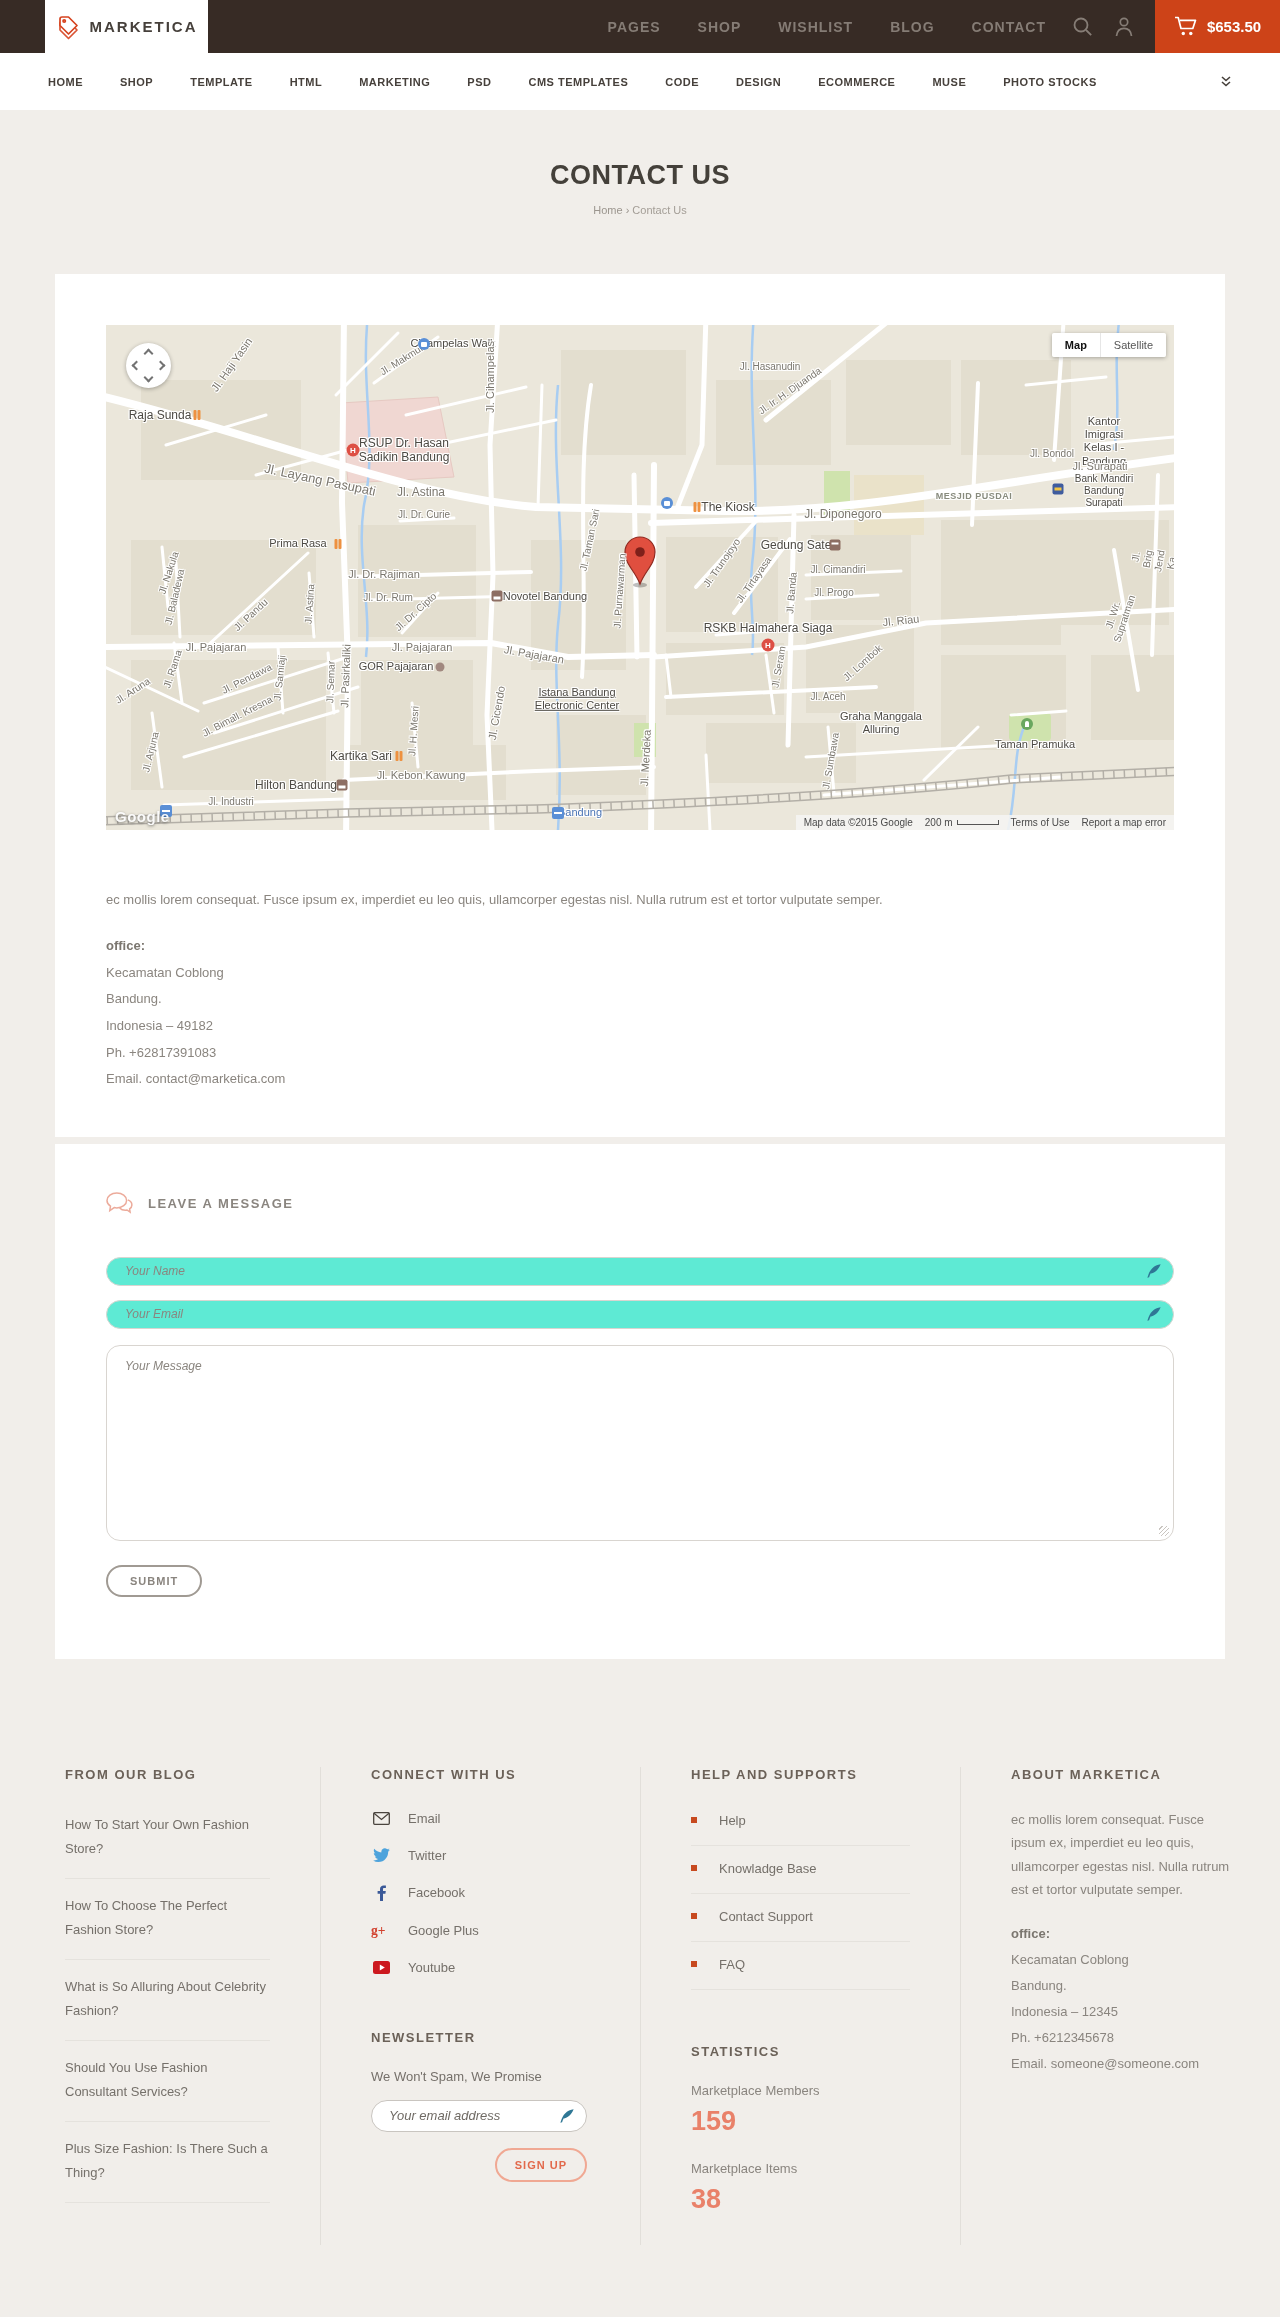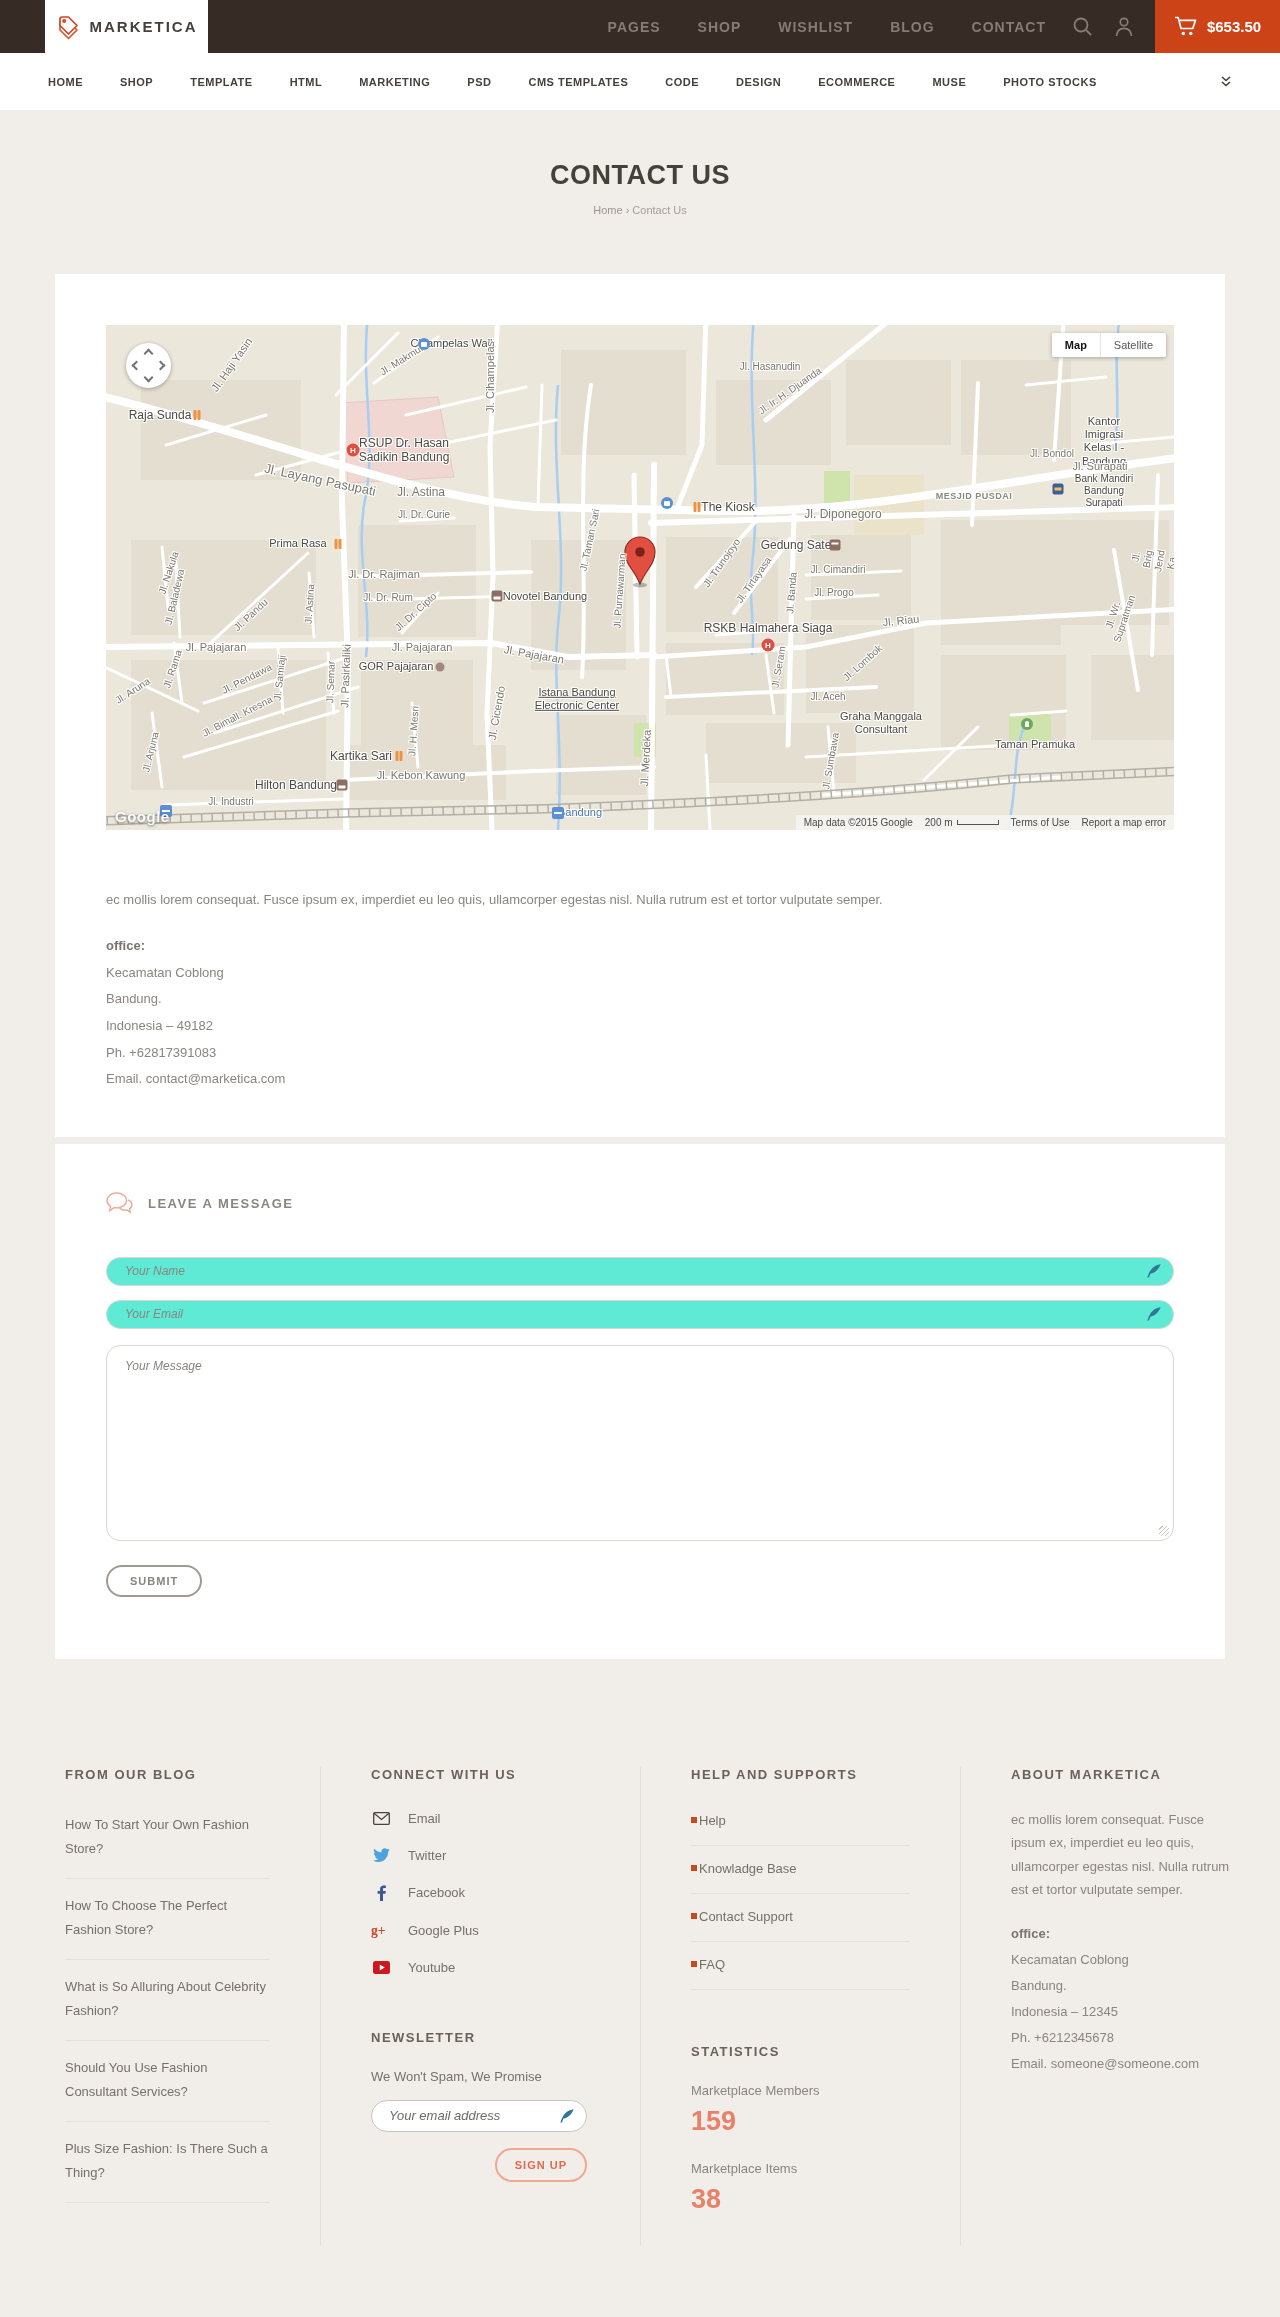--- a/index.html
+++ b/index.html
@@ -121,21 +121,21 @@
   .newsletter { margin-top:44px; }
   .nl-text { margin:24px 0 16px; font-size:13px; color:#75706a; }
   .nl-input-wrap { position:relative; width:216px; }
   input.nl-pill { width:100%; height:32px; border:1px solid #c9c5c0; border-radius:16px; padding:0 36px 0 17px;
                   font-size:13px; font-style:italic; color:#6f6a64; outline:none; background:#fff; font-family:inherit; }
   input.nl-pill::placeholder { color:#6f6a64; opacity:1; }
   .signup-row { width:216px; display:flex; justify-content:flex-end; }
   .signup-btn { margin-top:16px; background:transparent; border:2px solid #f0a893; color:#e2694b; border-radius:17px;
                 padding:9px 18px; font-size:11px; font-weight:bold; letter-spacing:1px; cursor:pointer; font-family:inherit; }
   .help-list { list-style:none; margin-top:16px; }
-  .help-list li { display:flex; align-items:center; gap:2px; border-bottom:1px solid #e5e2dd; padding:15px 0 17px;
+  .help-list li { display:flex; align-items:center; gap:22px; border-bottom:1px solid #e5e2dd; padding:15px 0 17px;
                   font-size:13px; color:#75706a; cursor:pointer; }
   .bullet { width:6px; height:6px; background:#c7491f; flex:none; }
   .stats { margin-top:54px; }
   .stat-label { margin-top:24px; font-size:13px; color:#8a857f; }
   .stat-value { margin-top:8px; font-size:27px; font-weight:bold; color:#e98169; }
   .about-text { margin-top:26px; font-size:13px; color:#8a857f; line-height:1.8; }
   .about-office { margin-top:20px; font-size:13px; color:#8a857f; line-height:2.0; }
 </style>
 </head>
 <body>
@@ -361,21 +361,21 @@
         <span class="mlabel lb-st" style="left: 686px; top: 268px; font-size: 10px; transform: translate(-50%, -50%) rotate(-85deg);">Jl. Banda</span>
         <span class="mlabel lb-st" style="left: 795px; top: 296px; font-size: 11px; transform: translate(-50%, -50%) rotate(-6deg);">Jl. Riau</span>
         <span class="mlabel lb-st" style="left: 1013px; top: 292px; font-size: 10px; transform: translate(-50%, -50%) rotate(-72deg);">Jl. Wr. Supratman</span>
         <span class="mlabel lb-st" style="left: 1048px; top: 235px; font-size: 10px; transform: translate(-50%, -50%) rotate(-80deg);">Jl. Brig Jend Ka</span>
         <span class="mlabel lb-poi" style="left: 662px; top: 303px; font-size: 12px; transform: translate(-50%, -50%) rotate(0deg);">RSKB Halmahera Siaga</span>
         <span class="mlabel lb-st" style="left: 722px; top: 372px; font-size: 10px; transform: translate(-50%, -50%) rotate(0deg);">Jl. Aceh</span>
         <span class="mlabel lb-st" style="left: 673px; top: 342px; font-size: 10px; transform: translate(-50%, -50%) rotate(-80deg);">Jl. Seram</span>
         <span class="mlabel lb-st" style="left: 725px; top: 436px; font-size: 10px; transform: translate(-50%, -50%) rotate(-80deg);">Jl. Sumbawa</span>
         <span class="mlabel lb-st" style="left: 757px; top: 338px; font-size: 10px; transform: translate(-50%, -50%) rotate(-42deg);">Jl. Lombok</span>
         <span class="mlabel lb-poi" style="left: 775px; top: 398px; font-size: 11px; transform: translate(-50%, -50%) rotate(0deg);">Graha Manggala
-Consultant</span>
+Alluring</span>
         <span class="mlabel lb-poi" style="left: 929px; top: 420px; font-size: 11px; transform: translate(-50%, -50%) rotate(0deg);">Taman Pramuka</span>
         <span class="mlabel lb-st" style="left: 110px; top: 323px; font-size: 11px; transform: translate(-50%, -50%) rotate(0deg);">Jl. Pajajaran</span>
         <span class="mlabel lb-st" style="left: 316px; top: 323px; font-size: 11px; transform: translate(-50%, -50%) rotate(0deg);">Jl. Pajajaran</span>
         <span class="mlabel lb-st" style="left: 428px; top: 330px; font-size: 11px; transform: translate(-50%, -50%) rotate(10deg);">Jl. Pajajaran</span>
         <span class="mlabel lb-poi" style="left: 290px; top: 342px; font-size: 11px; transform: translate(-50%, -50%) rotate(0deg);">GOR Pajajaran</span>
         <span class="mlabel lb-st" style="left: 240px; top: 351px; font-size: 11px; transform: translate(-50%, -50%) rotate(-88deg);">Jl. Pasirkaliki</span>
         <span class="mlabel lb-st" style="left: 225px; top: 357px; font-size: 10px; transform: translate(-50%, -50%) rotate(-88deg);">Jl. Semar</span>
         <span class="mlabel lb-st" style="left: 174px; top: 353px; font-size: 10px; transform: translate(-50%, -50%) rotate(-84deg);">Jl. Samiaji</span>
         <span class="mlabel lb-st" style="left: 141px; top: 354px; font-size: 10px; transform: translate(-50%, -50%) rotate(-27deg);">Jl. Pendawa</span>
         <span class="mlabel lb-st" style="left: 146px; top: 384px; font-size: 10px; transform: translate(-50%, -50%) rotate(-27deg);">Jl. Kresna</span>

